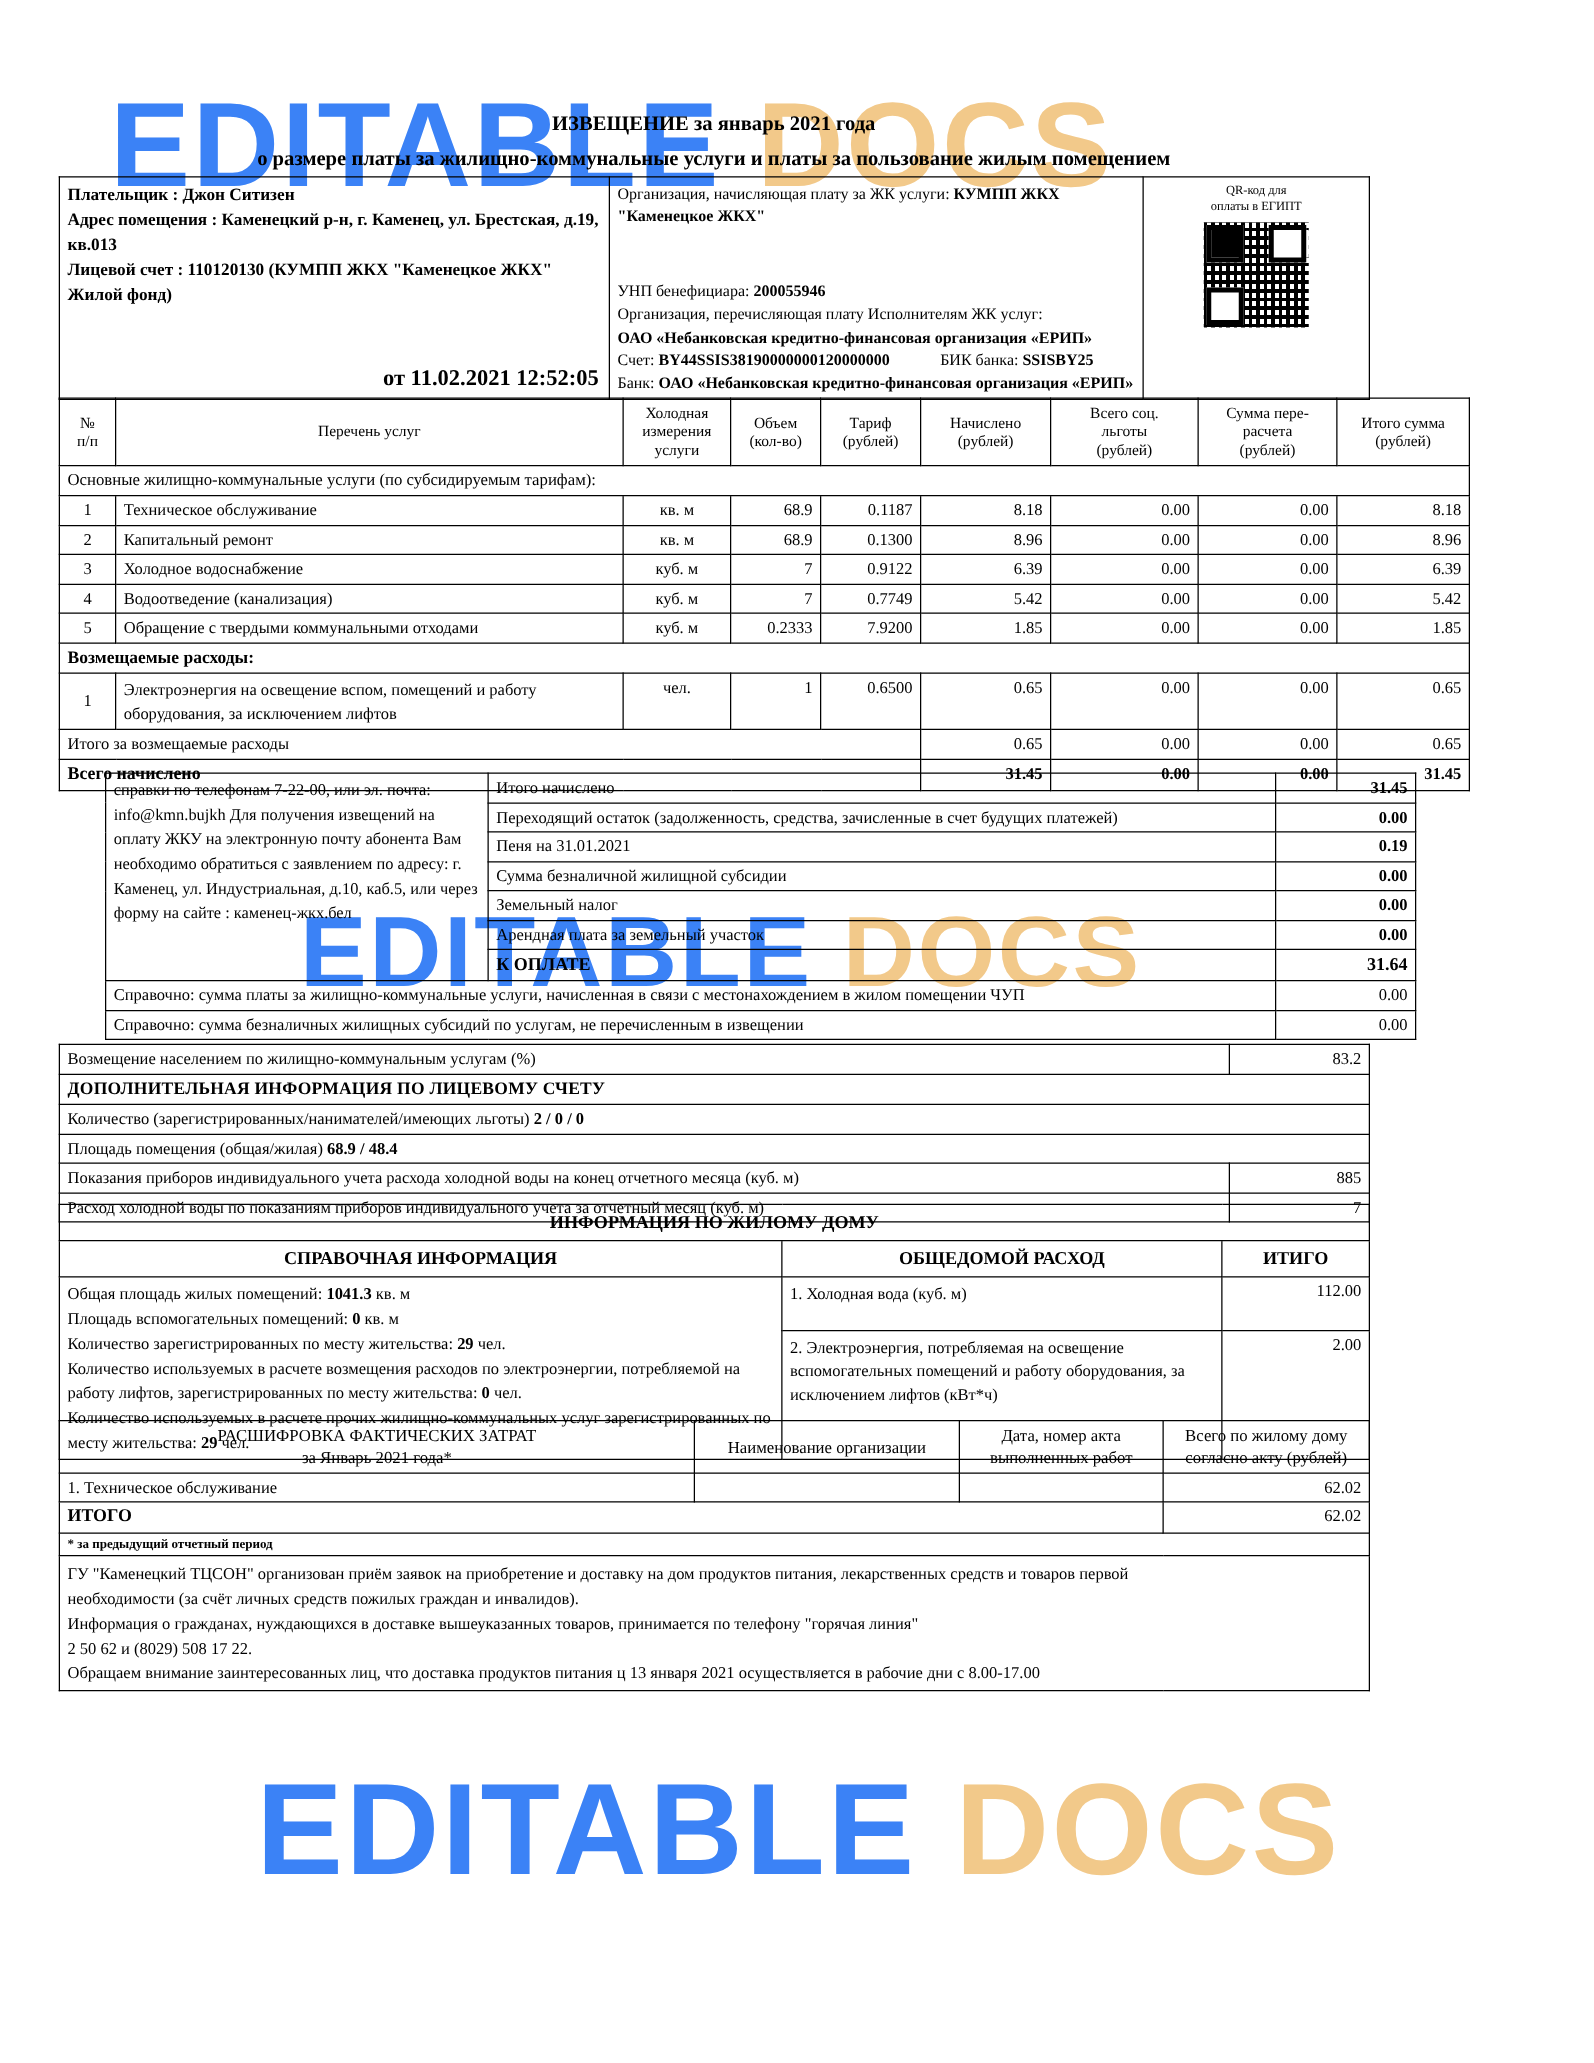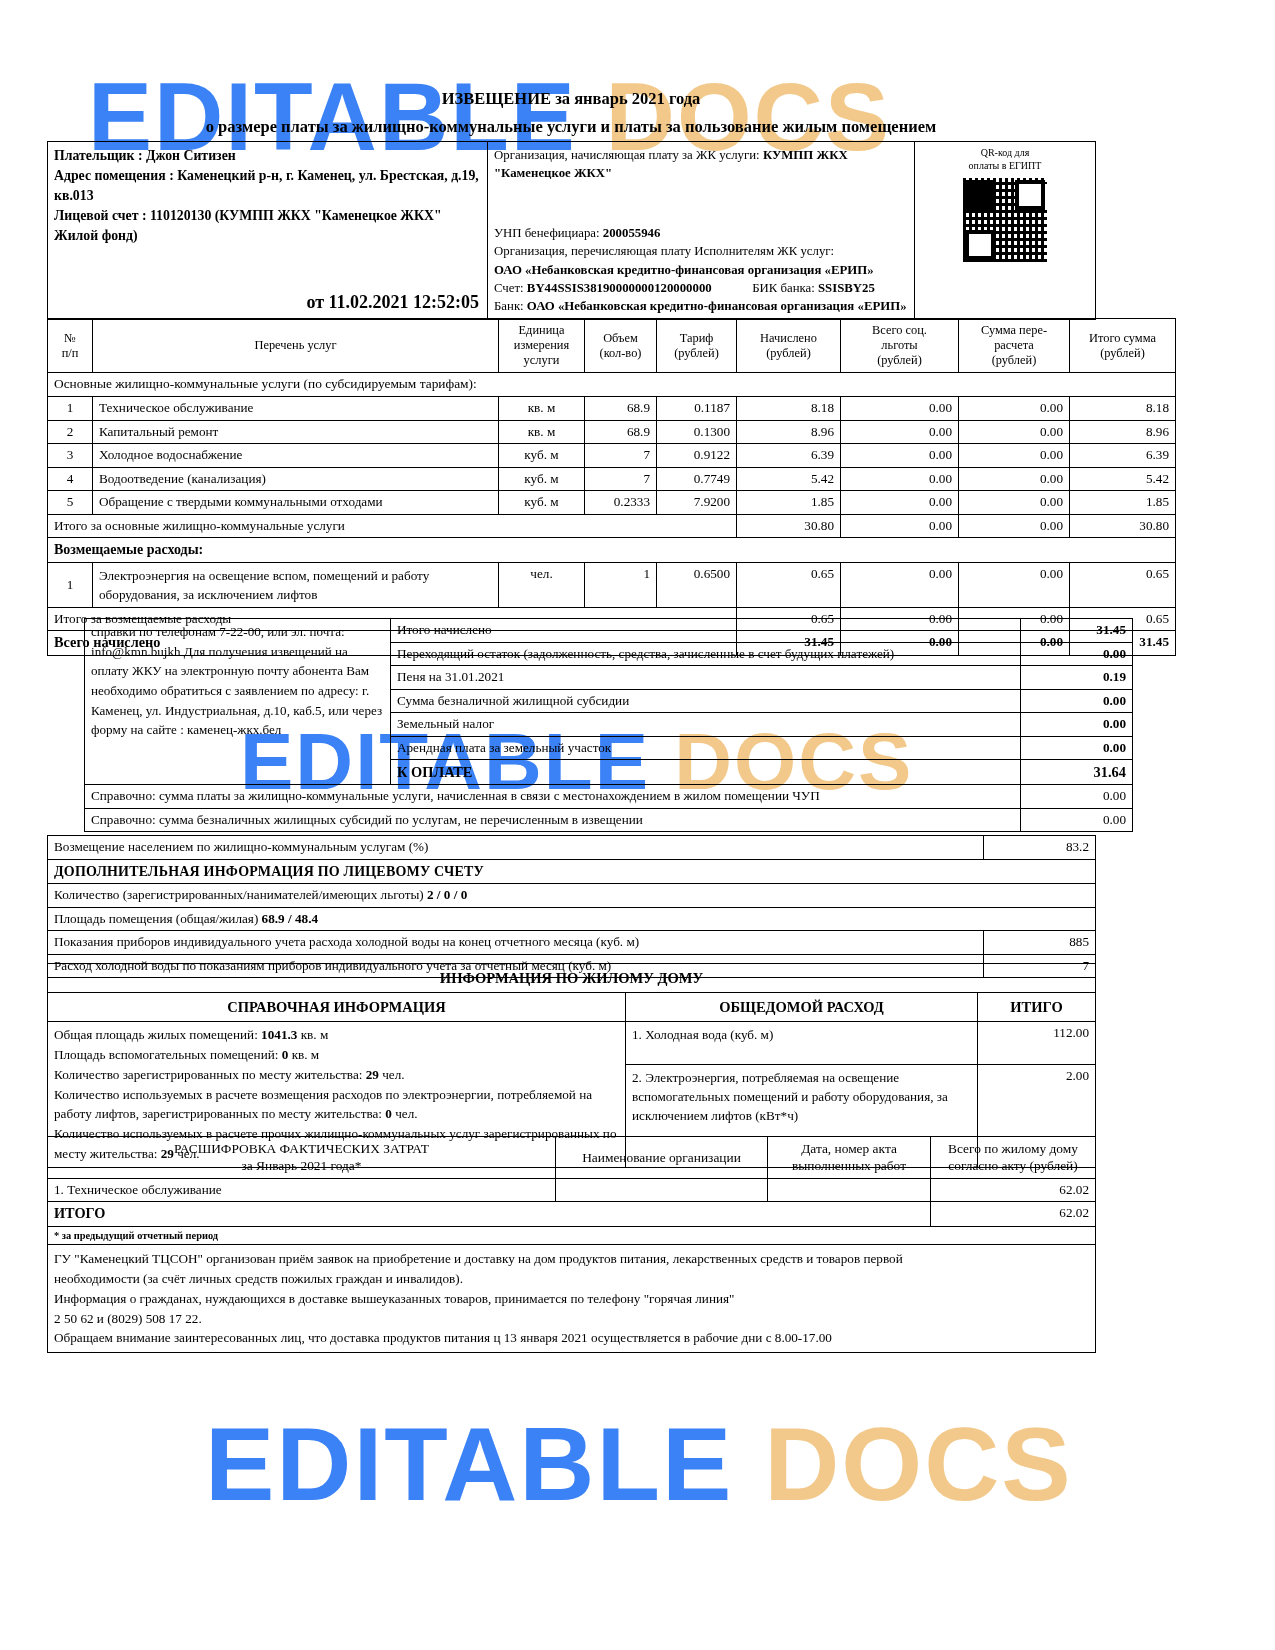--- a/index.html
+++ b/index.html
@@ -286,21 +286,21 @@
         <col style="width:106px">
     </colgroup>
     <thead>
       <tr>
         <th>
           <div>№</div>
           <div>п/п</div>
         </th>
         <th>Перечень услуг</th>
         <th>
-          <div>Единица</div>
+          <div>Холодная</div>
           <div>измерения</div>
           <div>услуги</div>
         </th>
         <th>
           <div>Объем</div>
           <div>(кол-во)</div>
         </th>
         <th>
           <div>Тариф</div>
           <div>(рублей)</div>
@@ -379,27 +379,20 @@
         <td>Обращение с твердыми коммунальными отходами</td>
         <td class="srv-unit">куб. м</td>
         <td class="srv-num">0.2333</td>
         <td class="srv-num">7.9200</td>
         <td class="srv-num">1.85</td>
         <td class="srv-num">0.00</td>
         <td class="srv-num">0.00</td>
         <td class="srv-num">1.85</td>
       </tr>
 
-      <tr class="row-h">
-        <td colspan="5">Итого за основные жилищно-коммунальные услуги</td>
-        <td class="srv-num">30.80</td>
-        <td class="srv-num">0.00</td>
-        <td class="srv-num">0.00</td>
-        <td class="srv-num">30.80</td>
-      </tr>
 
       <tr class="grp-row grp-bold">
         <td colspan="9">Возмещаемые расходы:</td>
       </tr>
 
       <tr>
         <td class="srv-idx vm">1</td>
         <td style="line-height:1.45">Электроэнергия на освещение вспом, помещений и работу оборудования, за исключением лифтов</td>
         <td class="srv-unit">чел.</td>
         <td class="srv-num">1</td>

